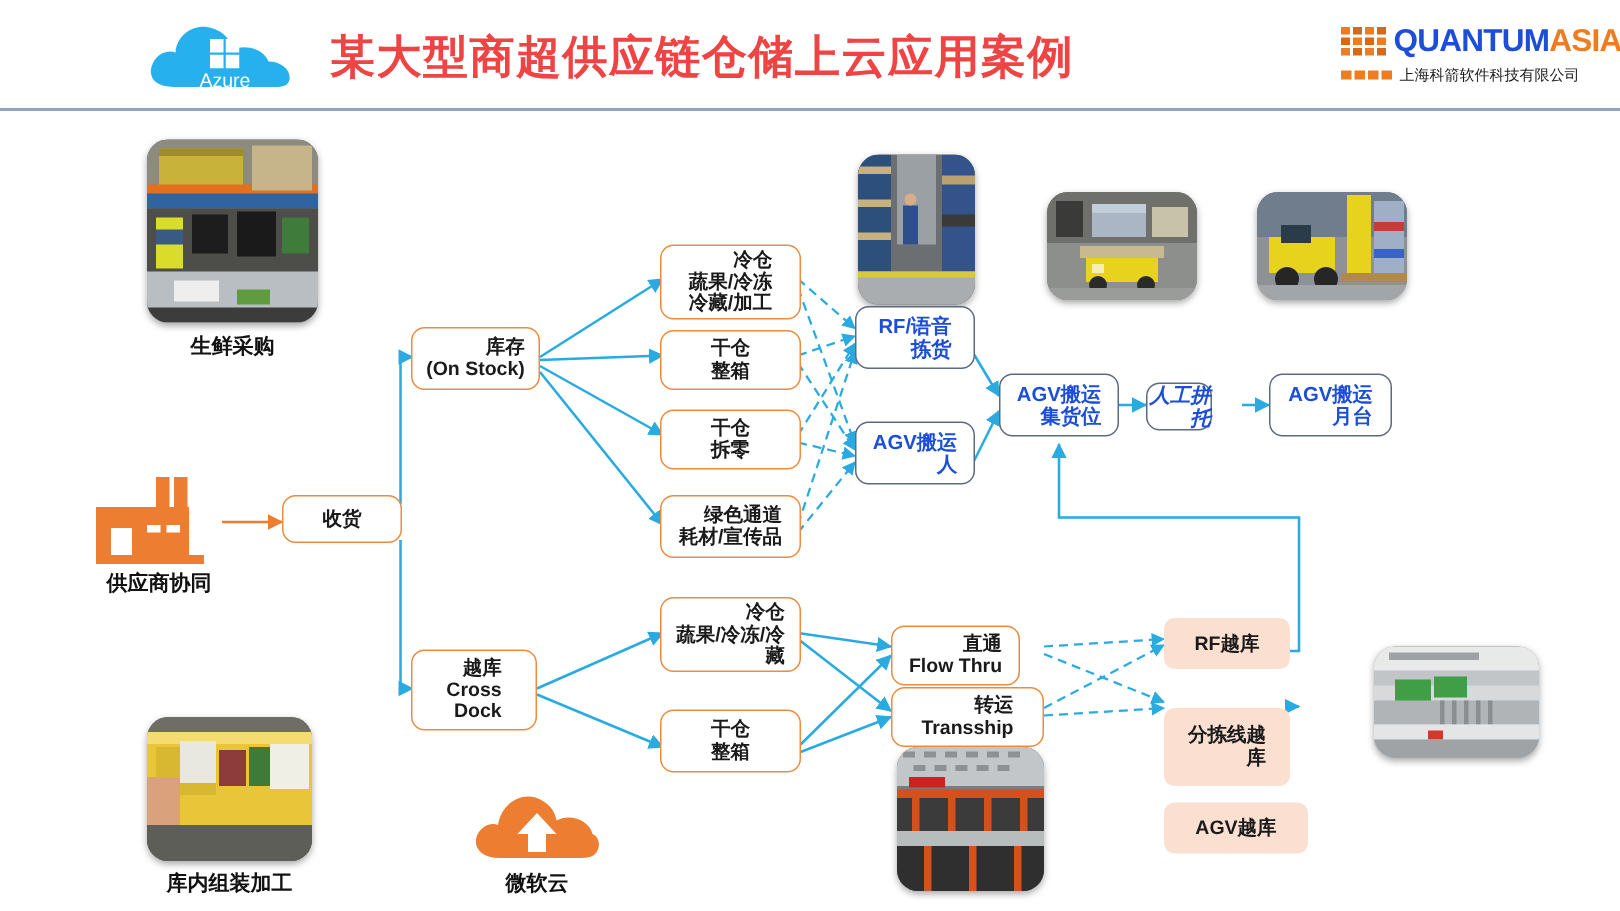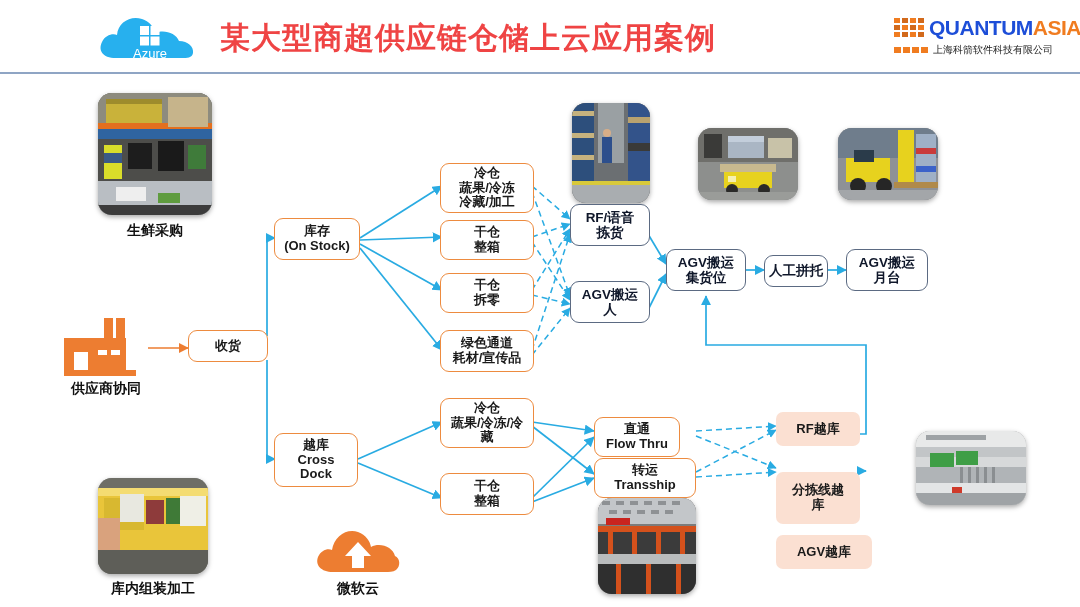--- a/index.html
+++ b/index.html
@@ -43,37 +43,37 @@
   .bsq2 { width: 7px; height: 6px; background: #f07c20; }
   .brand-sub { font-size: 10px; color: #1a1a1a; white-space: nowrap; }
 
   
   #wires { position: absolute; left: 0; top: 74px; width: 1080px; height: 533px; }
 
   
   .node {
     position: absolute;
     display: flex; align-items: center; justify-content: center;
-    text-align: center;
+    text-align: right;
     font-weight: bold;
     line-height: 1.14;
     white-space: pre-line;
   }
   .node-orange {
     background: #ffffff;
     border: 1.6px solid #ed8b3f;
     border-radius: 9px;
     color: #1a1a1a;
     font-size: 13px;
   }
   .node-gray {
     background: #ffffff;
     border: 1.6px solid #5b6a82;
     border-radius: 9px;
-    color: #0f172a;
+    color: #1d4ed8;
     font-size: 13.5px;
   }
   .node-peach {
     background: #fbe0d2;
     border: none;
     border-radius: 7px;
     color: #1a1a1a;
     font-size: 13px;
   }
 
@@ -402,21 +402,21 @@
 
 <div class="node node-gray" style="left:570px; top:204px; width:80px; height:42px;">RF/语音
 拣货</div>
 
 <div class="node node-gray" style="left:570px; top:281px; width:80px; height:42px;">AGV搬运
 人</div>
 
 <div class="node node-gray" style="left:666px; top:249px; width:80px; height:42px;">AGV搬运
 集货位</div>
 
-<div class="node node-gray" style="left:764px; top:255px; width:64px; height:32px;">人工拼托</div>
+<div class="node node-gray" style="left:764px; top:255px; width:44px; height:32px;font-style:italic;">人工拼托</div>
 
 <div class="node node-gray" style="left:846px; top:249px; width:82px; height:42px;">AGV搬运
 月台</div>
 
 <div class="node node-orange" style="left:440px; top:398px; width:94px; height:50px;">冷仓
 蔬果/冷冻/冷
 藏</div>
 
 <div class="node node-orange" style="left:440px; top:473px; width:94px; height:42px;">干仓
 整箱</div>

